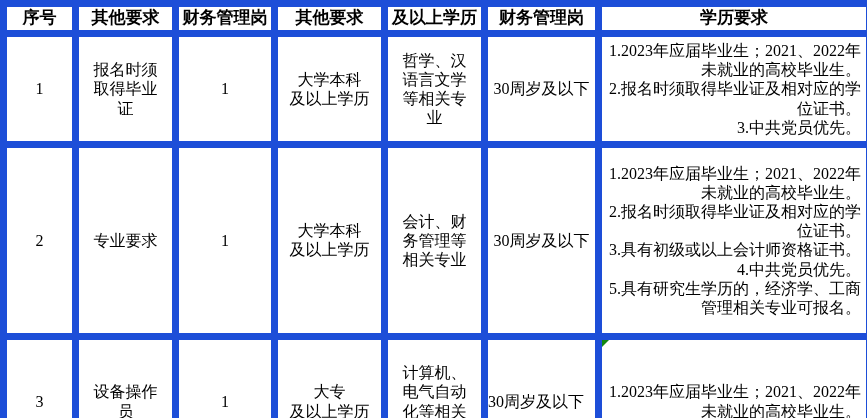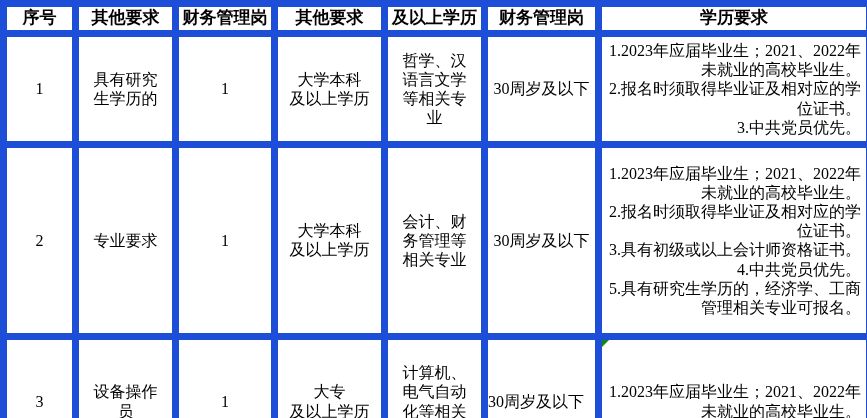--- a/index.html
+++ b/index.html
@@ -88,21 +88,21 @@
       <th>财务管理岗</th>
       <th>其他要求</th>
       <th>及以上学历</th>
       <th>财务管理岗</th>
       <th>学历要求</th>
     </tr>
   </thead>
   <tbody>
     <tr class="r1">
       <td class="c-seq">1</td>
-      <td class="c-pos">具有研究生学历的</td>
+      <td class="c-pos">报名时须取得毕业证</td>
       <td class="c-num">1</td>
       <td class="c-edu">大学本科
 及以上学历</td>
       <td class="c-major">哲学、汉语言文学等相关专业</td>
       <td class="c-age">30周岁及以下</td>
       <td class="c-other">1.2023年应届毕业生；2021、2022年未就业的高校毕业生。
 2.报名时须取得毕业证及相对应的学位证书。
 3.中共党员优先。</td>
     </tr>
     <tr class="r2">

